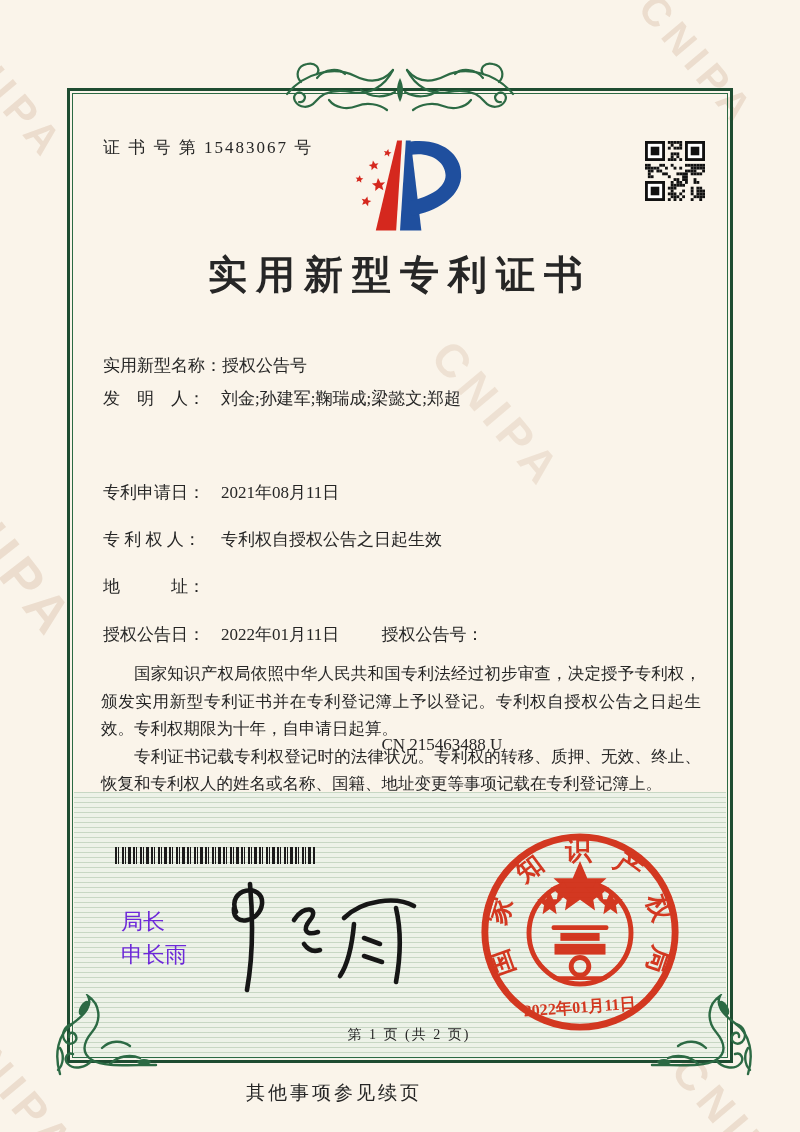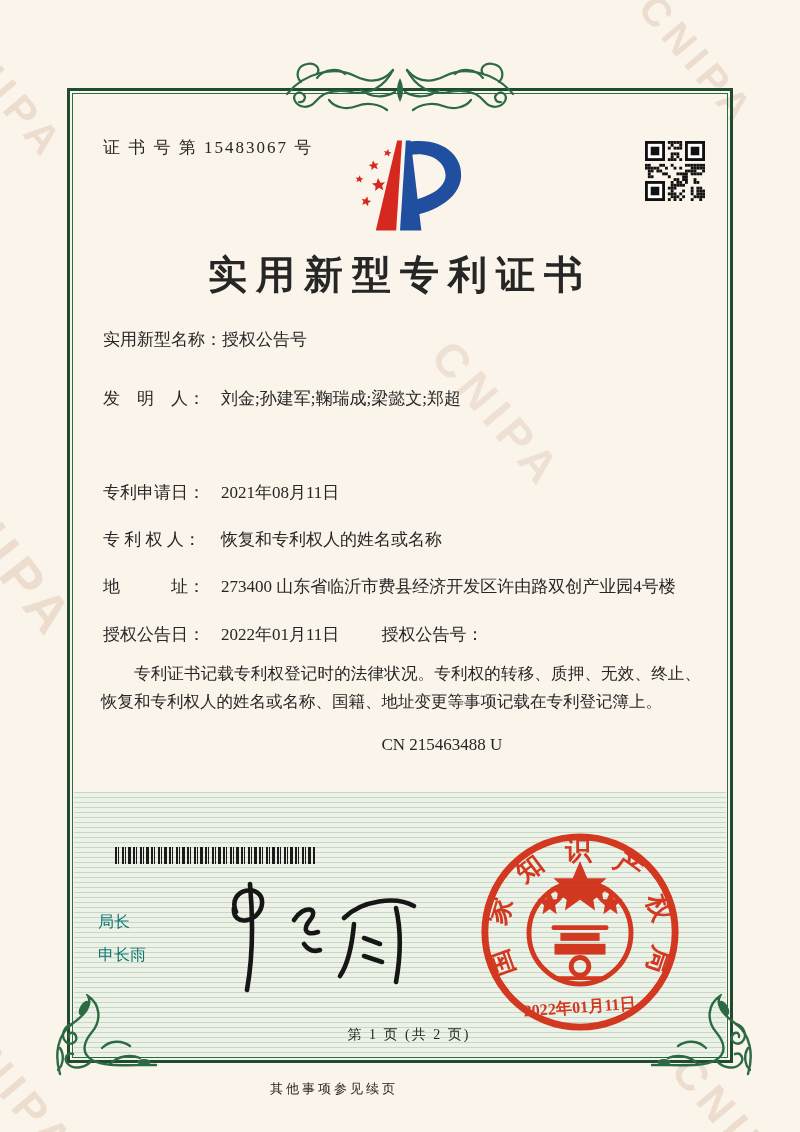--- a/index.html
+++ b/index.html
@@ -55,52 +55,52 @@
   .cert-no { left:103px; top:136px; font-size:17px; letter-spacing:2px; }
   .logo { left:338px; top:136px; }
   .qr { left:645px; top:141px; }
   .title {
     left:67px; top:240px; width:666px; text-align:center;
     font-size:39px; font-weight:bold; letter-spacing:9px;margin-top:8px;
   }
   .row { left:103px; width:520px; display:flex; font-size:17px; line-height:25px; }
   .row .lbl { flex:0 0 118px; white-space:nowrap; }
   .row .val { white-space:pre-wrap; }
-  .r1 { top:327px; } .r2 { top:386px; } .r3 { top:433px; }
+  .r1 { top:353px; } .r2 { top:386px; } .r3 { top:433px; }
   .r4 { top:480px; } .r5 { top:527px; } .r6 { top:574px; width:612px; }
   .r7 { top:622px; width:612px; }
   .r7 .pair2 { margin-left:42px; display:flex;flex-direction:column; }
   .r7 .pair2 .lbl { flex:0 0 110px; }
   .paras {
     left:101px; top:660px; width:600px; font-size:16.5px;
     line-height:27.5px; text-align:justify;
   }
   .paras p { text-indent:2em; }
   .barcode {
     left:115px; top:847px; width:201px; height:17px;
     background:repeating-linear-gradient(90deg,
       #1b1b1b 0 2px, transparent 2px 3px,
       #1b1b1b 3px 4px, transparent 4px 7px,
       #1b1b1b 7px 9px, transparent 9px 10px,
       #1b1b1b 10px 11px, transparent 11px 13px,
       #1b1b1b 13px 16px, transparent 16px 18px);
   }
   .signer {
-    left:98px; top:905px; font-family:"Liberation Sans", sans-serif;
-    font-size:16px; line-height:33px; color:#0f766e;
+    left:121px; top:905px; font-family:"Liberation Sans", sans-serif;
+    font-size:22px; line-height:33px; color:#6d28d9;
   }
   .sig { left:198px; top:876px; }
   .seal { left:476px; top:831px; }
   .page-info {
     left:67px; top:1026px; width:684px; text-align:center;
     font-size:14px; letter-spacing:2px;
   }
   .cont-note {
     left:0; top:1080px; width:668px; text-align:center;
-    font-size:13px; letter-spacing:3px;
+    font-size:19px; letter-spacing:3px;
   }
 </style>
 </head>
 <body>
 
 <div class="page">
 
   <div class="wm wm1">CNIPA</div>
   <div class="wm wm2">CNIPA</div>
   <div class="wm wm3">CNIPA</div>
@@ -310,36 +310,36 @@
   <div class="abs row r2">
     <span class="lbl">发　明　人：</span>
     <span class="val">刘金;孙建军;鞠瑞成;梁懿文;郑超</span>
   </div>
   <div class="abs row r4">
     <span class="lbl">专利申请日：</span>
     <span class="val">2021年08月11日</span>
   </div>
   <div class="abs row r5">
     <span class="lbl">专 利 权 人：</span>
-    <span class="val">恢复和专利权人的姓名或名称</span>
+    <span class="val">专利权自授权公告之日起生效</span>
   </div>
   <div class="abs row r6">
     <span class="lbl">地　　　址：</span>
-    <span class="val" style="width:480px;">273400 山东省临沂市费县经济开发区许由路双创产业园4号楼</span>
   </div>
   <div class="abs row r7">
     <span class="lbl">授权公告日：</span>
     <span class="val">2022年01月11日</span>
     <span class="pair2">
       <span class="lbl">授权公告号：</span>
       <span class="val">CN 215463488 U</span>
     </span>
   </div>
 
   <div class="abs paras">
+    <p>国家知识产权局依照中华人民共和国专利法经过初步审查，决定授予专利权，颁发实用新型专利证书并在专利登记簿上予以登记。专利权自授权公告之日起生效。专利权期限为十年，自申请日起算。</p>
     <p>专利证书记载专利权登记时的法律状况。专利权的转移、质押、无效、终止、恢复和专利权人的姓名或名称、国籍、地址变更等事项记载在专利登记簿上。</p>
   </div>
 
   <div class="abs barcode"></div>
 
   <div class="abs signer">
     <div>局长</div>
     <div>申长雨</div>
   </div>
 

